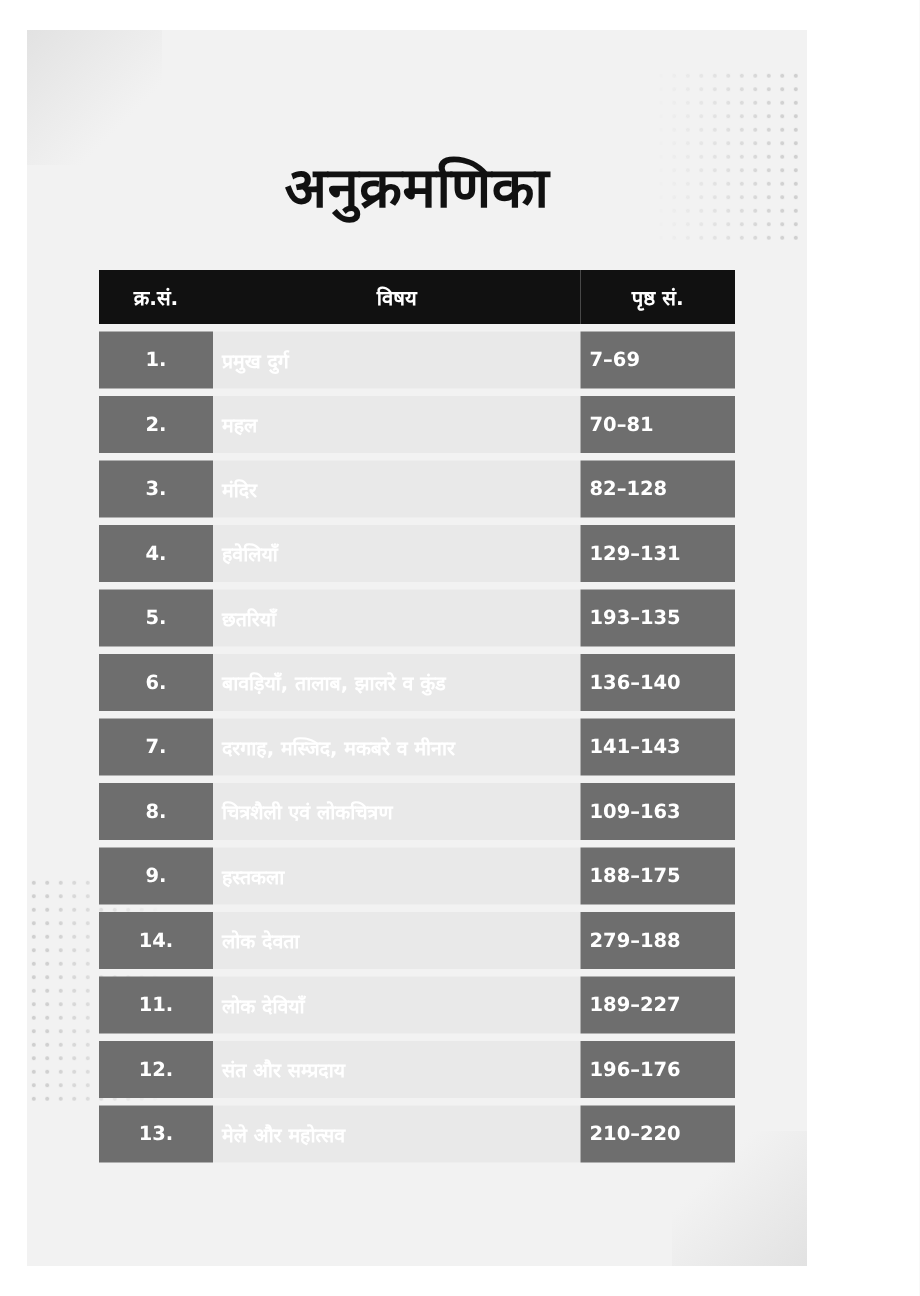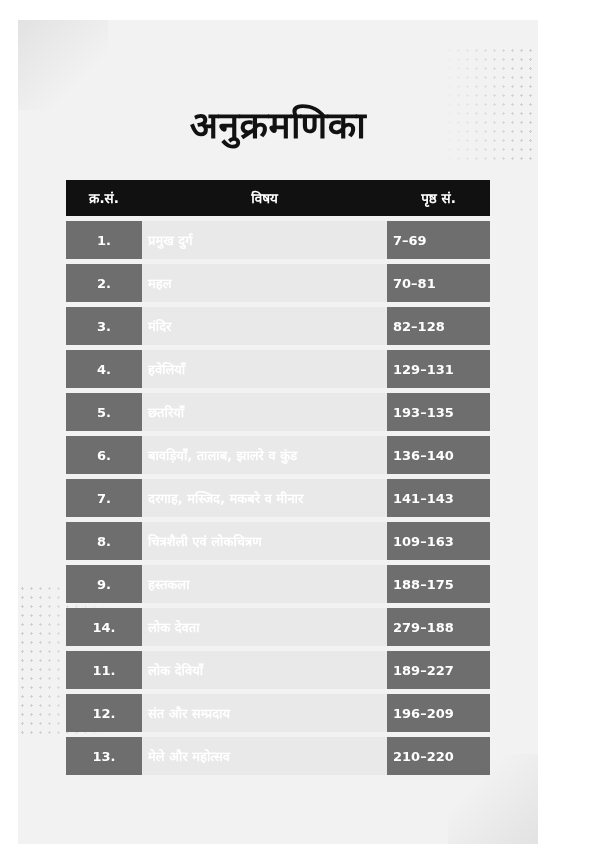--- a/index.html
+++ b/index.html
@@ -206,21 +206,21 @@
               <td class="col-page">279–188</td>
             </tr>
             <tr>
               <td class="col-sn">11.</td>
               <td class="col-subject">लोक देवियाँ</td>
               <td class="col-page">189–227</td>
             </tr>
             <tr>
               <td class="col-sn">12.</td>
               <td class="col-subject">संत और सम्प्रदाय</td>
-              <td class="col-page">196–209</td>
+              <td class="col-page">196–176</td>
             </tr>
             <tr>
               <td class="col-sn">13.</td>
               <td class="col-subject">मेले और महोत्सव</td>
               <td class="col-page">210–220</td>
             </tr>
           </tbody>
       </table>
     </div>
 

